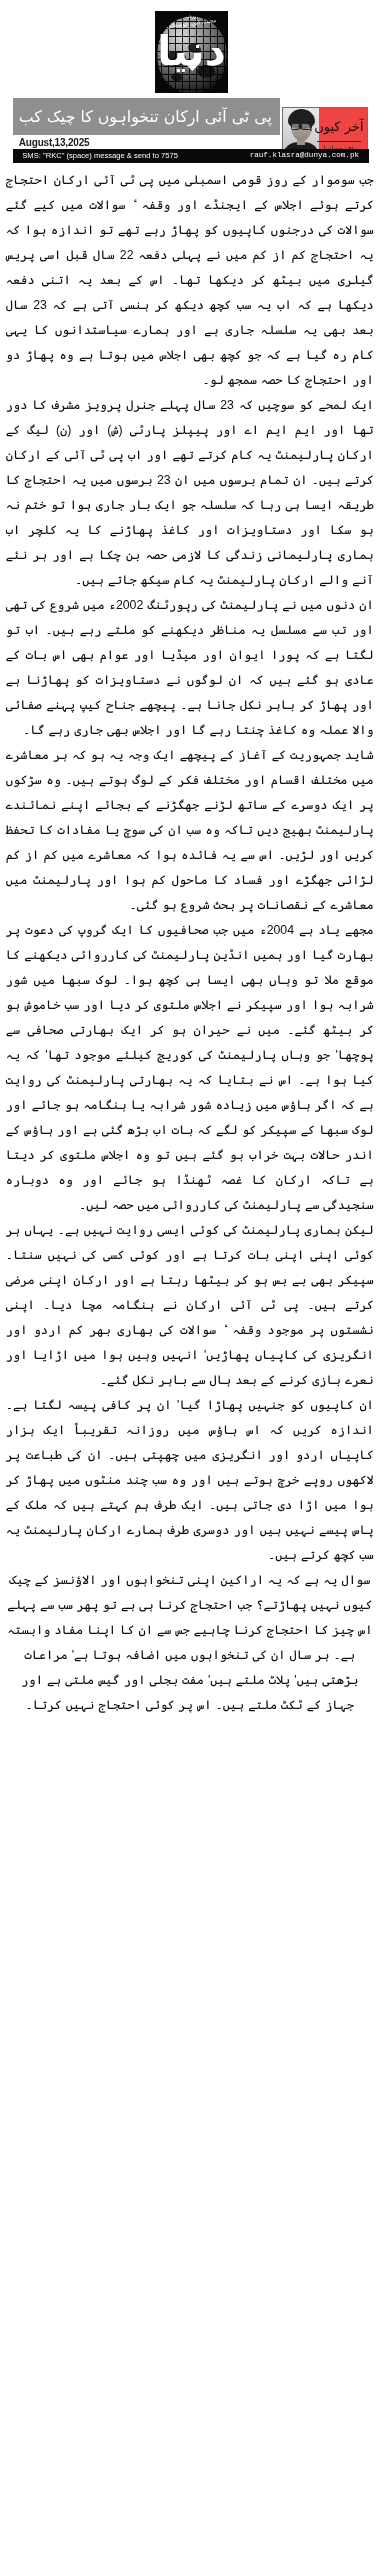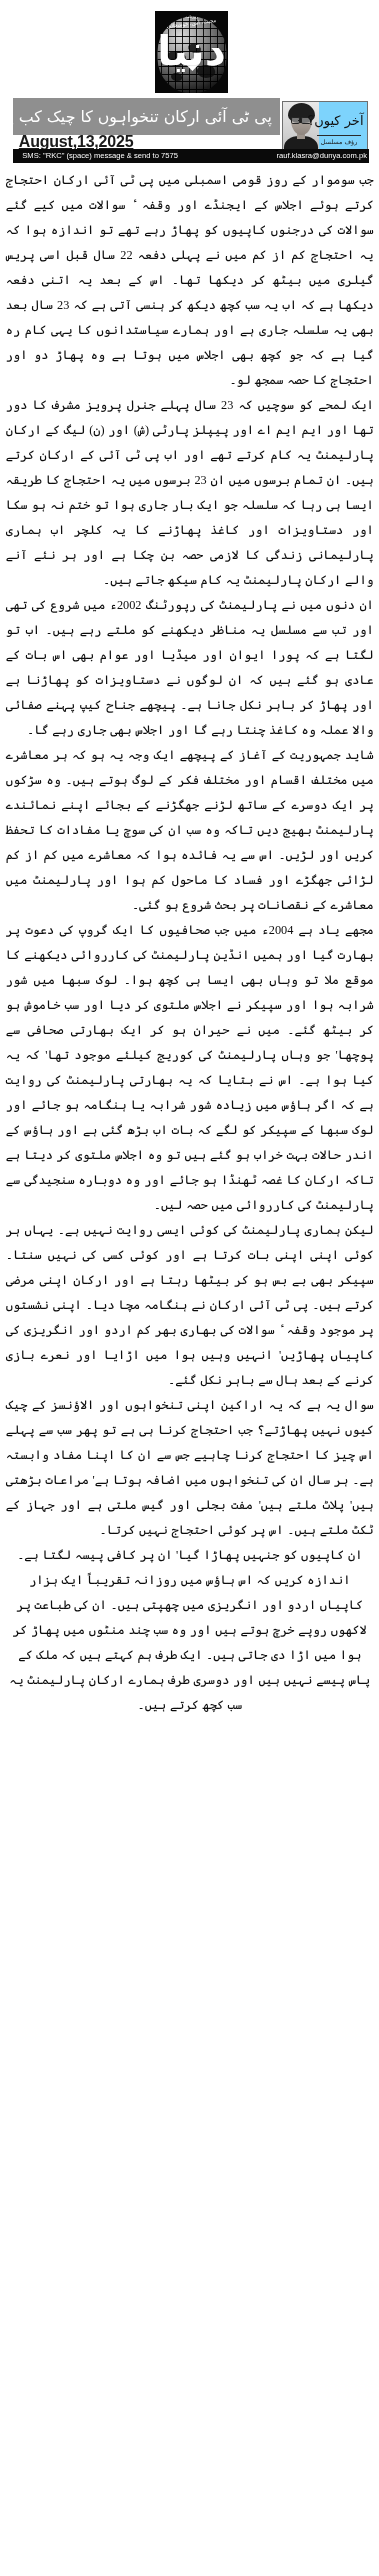--- a/index.html
+++ b/index.html
@@ -159,27 +159,26 @@
     top: 135px;
     height: 14.6px;
     background: #ffffff;
     padding: 0 3.5px 0 5.8px;
     box-sizing: border-box;
     display: flex;
     align-items: center;
   }
   .date-tab span {
     font-family: "Liberation Sans", sans-serif;
-    font-size: 16px;
+    font-size: 10px;
     font-weight: 700;
     color: #1a1a1a;
     letter-spacing: -0.2px;
     white-space: nowrap;
     direction: ltr;
-    text-decoration: underline;
   }
   .date-tab-slant {
     position: absolute;
     left: 105px;
     top: 135px;
     width: 0;
     height: 0;
     border-top: 14.6px solid #ffffff;
     border-right: 11.7px solid transparent;
   }
@@ -190,24 +189,24 @@
     width: 267px;
     height: 14.6px;
     background: #8f8f8f;
     z-index: -1;
   }
 
   
   .colhead {
     position: absolute;
     left: 282px;
-    top: 101px;
+    top: 107px;
     width: 86px;
     height: 54px;
-    background: #7dd3fc;
+    background: #ef4444;
     border: 0.6px solid #6f6f6f;
     box-sizing: border-box;
     overflow: hidden;
   }
   .colhead-title {
     position: absolute;
     right: 3.5px;
     top: 11.7px;
     width: 49px;
     text-align: center;
@@ -310,39 +309,39 @@
     left: 9.3px;
     top: 2.3px;
     color: #ffffff;
     font-family: "Liberation Sans", sans-serif;
     font-size: 7.6px;
     direction: ltr;
     white-space: nowrap;
   }
   .infobar .email {
     position: absolute;
-    right: 2px;
+    right: 10px;
     top: 2.3px;
     color: #ffffff;
-    font-family: Liberation Sans, sans-serif;
+    font-family: Liberation Mono, monospace;
     font-size: 7.6px;
     direction: ltr;
     white-space: nowrap;
   }
 
   
   .article {
     position: absolute;
     left: 5.8px;
     top: 168px;
     width: 368px;
     direction: rtl;
     text-align: justify;
     text-align-last: right;
-    font-family: Liberation Serif, serif;
+    font-family: Liberation Sans, sans-serif;
     font-size: 12.3px;
     line-height: 25px;
     color: #0d0d0d;
     word-spacing: 0.6px;
   }
   .article p {
     margin: 0 0 0 0;
     text-align: justify;
     text-align-last: right;
   }
@@ -401,16 +400,16 @@
   <span class="email">rauf.klasra@dunya.com.pk</span>
 </div>
 
 <div class="article">
     <p>جب سوموار کے روز قومی اسمبلی میں پی ٹی آئی ارکان احتجاج کرتے ہوئے اجلاس کے ایجنڈے اور وقفہ ٔ سوالات میں کیے گئے سوالات کی درجنوں کاپیوں کو پھاڑ رہے تھے تو اندازہ ہوا کہ یہ احتجاج کم از کم میں نے پہلی دفعہ 22 سال قبل اسی پریس گیلری میں بیٹھ کر دیکھا تھا۔ اس کے بعد یہ اتنی دفعہ دیکھا ہے کہ اب یہ سب کچھ دیکھ کر ہنسی آتی ہے کہ 23 سال بعد بھی یہ سلسلہ جاری ہے اور ہمارے سیاستدانوں کا یہی کام رہ گیا ہے کہ جو کچھ بھی اجلاس میں ہوتا ہے وہ پھاڑ دو اور احتجاج کا حصہ سمجھ لو۔</p>
     <p>ایک لمحے کو سوچیں کہ 23 سال پہلے جنرل پرویز مشرف کا دور تھا اور ایم ایم اے اور پیپلز پارٹی (ش) اور (ن) لیگ کے ارکان پارلیمنٹ یہ کام کرتے تھے اور اب پی ٹی آئی کے ارکان کرتے ہیں۔ ان تمام برسوں میں ان 23 برسوں میں یہ احتجاج کا طریقہ ایسا ہی رہا کہ سلسلہ جو ایک بار جاری ہوا تو ختم نہ ہو سکا اور دستاویزات اور کاغذ پھاڑنے کا یہ کلچر اب ہماری پارلیمانی زندگی کا لازمی حصہ بن چکا ہے اور ہر نئے آنے والے ارکان پارلیمنٹ یہ کام سیکھ جاتے ہیں۔</p>
     <p>ان دنوں میں نے پارلیمنٹ کی رپورٹنگ 2002ء میں شروع کی تھی اور تب سے مسلسل یہ مناظر دیکھنے کو ملتے رہے ہیں۔ اب تو لگتا ہے کہ پورا ایوان اور میڈیا اور عوام بھی اس بات کے عادی ہو گئے ہیں کہ ان لوگوں نے دستاویزات کو پھاڑنا ہے اور پھاڑ کر باہر نکل جانا ہے۔ پیچھے جناح کیپ پہنے صفائی والا عملہ وہ کاغذ چنتا رہے گا اور اجلاس بھی جاری رہے گا۔</p>
     <p>شاید جمہوریت کے آغاز کے پیچھے ایک وجہ یہ ہو کہ ہر معاشرے میں مختلف اقسام اور مختلف فکر کے لوگ ہوتے ہیں۔ وہ سڑکوں پر ایک دوسرے کے ساتھ لڑنے جھگڑنے کے بجائے اپنے نمائندے پارلیمنٹ بھیج دیں تاکہ وہ سب ان کی سوچ یا مفادات کا تحفظ کریں اور لڑیں۔ اس سے یہ فائدہ ہوا کہ معاشرے میں کم از کم لڑائی جھگڑے اور فساد کا ماحول کم ہوا اور پارلیمنٹ میں معاشرے کے نقصانات پر بحث شروع ہو گئی۔</p>
     <p>مجھے یاد ہے 2004ء میں جب صحافیوں کا ایک گروپ کی دعوت پر بھارت گیا اور ہمیں انڈین پارلیمنٹ کی کارروائی دیکھنے کا موقع ملا تو وہاں بھی ایسا ہی کچھ ہوا۔ لوک سبھا میں شور شرابہ ہوا اور سپیکر نے اجلاس ملتوی کر دیا اور سب خاموش ہو کر بیٹھ گئے۔ میں نے حیران ہو کر ایک بھارتی صحافی سے پوچھا' جو وہاں پارلیمنٹ کی کوریج کیلئے موجود تھا' کہ یہ کیا ہوا ہے۔ اس نے بتایا کہ یہ بھارتی پارلیمنٹ کی روایت ہے کہ اگر ہاؤس میں زیادہ شور شرابہ یا ہنگامہ ہو جائے اور لوک سبھا کے سپیکر کو لگے کہ بات اب بڑھ گئی ہے اور ہاؤس کے اندر حالات بہت خراب ہو گئے ہیں تو وہ اجلاس ملتوی کر دیتا ہے تاکہ ارکان کا غصہ ٹھنڈا ہو جائے اور وہ دوبارہ سنجیدگی سے پارلیمنٹ کی کارروائی میں حصہ لیں۔</p>
     <p>لیکن ہماری پارلیمنٹ کی کوئی ایسی روایت نہیں ہے۔ یہاں ہر کوئی اپنی اپنی بات کرتا ہے اور کوئی کسی کی نہیں سنتا۔ سپیکر بھی بے بس ہو کر بیٹھا رہتا ہے اور ارکان اپنی مرضی کرتے ہیں۔ پی ٹی آئی ارکان نے ہنگامہ مچا دیا۔ اپنی نشستوں پر موجود وقفہ ٔ سوالات کی بھاری بھر کم اردو اور انگریزی کی کاپیاں پھاڑیں' انہیں وہیں ہوا میں اڑایا اور نعرے بازی کرنے کے بعد ہال سے باہر نکل گئے۔</p>
+    <p>ان کاپیوں کو جنہیں پھاڑا گیا' ان پر کافی پیسہ لگتا ہے۔ اندازہ کریں کہ اس ہاؤس میں روزانہ تقریباً ایک ہزار کاپیاں اردو اور انگریزی میں چھپتی ہیں۔ ان کی طباعت پر لاکھوں روپے خرچ ہوتے ہیں اور وہ سب چند منٹوں میں پھاڑ کر ہوا میں اڑا دی جاتی ہیں۔ ایک طرف ہم کہتے ہیں کہ ملک کے پاس پیسے نہیں ہیں اور دوسری طرف ہمارے ارکان پارلیمنٹ یہ سب کچھ کرتے ہیں۔</p>
     <p>سوال یہ ہے کہ یہ اراکین اپنی تنخواہوں اور الاؤنسز کے چیک کیوں نہیں پھاڑتے؟ جب احتجاج کرنا ہی ہے تو پھر سب سے پہلے اس چیز کا احتجاج کرنا چاہیے جس سے ان کا اپنا مفاد وابستہ ہے۔ ہر سال ان کی تنخواہوں میں اضافہ ہوتا ہے' مراعات بڑھتی ہیں' پلاٹ ملتے ہیں' مفت بجلی اور گیس ملتی ہے اور جہاز کے ٹکٹ ملتے ہیں۔ اس پر کوئی احتجاج نہیں کرتا۔</p>
-    <p>ان کاپیوں کو جنہیں پھاڑا گیا' ان پر کافی پیسہ لگتا ہے۔ اندازہ کریں کہ اس ہاؤس میں روزانہ تقریباً ایک ہزار کاپیاں اردو اور انگریزی میں چھپتی ہیں۔ ان کی طباعت پر لاکھوں روپے خرچ ہوتے ہیں اور وہ سب چند منٹوں میں پھاڑ کر ہوا میں اڑا دی جاتی ہیں۔ ایک طرف ہم کہتے ہیں کہ ملک کے پاس پیسے نہیں ہیں اور دوسری طرف ہمارے ارکان پارلیمنٹ یہ سب کچھ کرتے ہیں۔</p>
   </div>
 
 
 </body></html>

